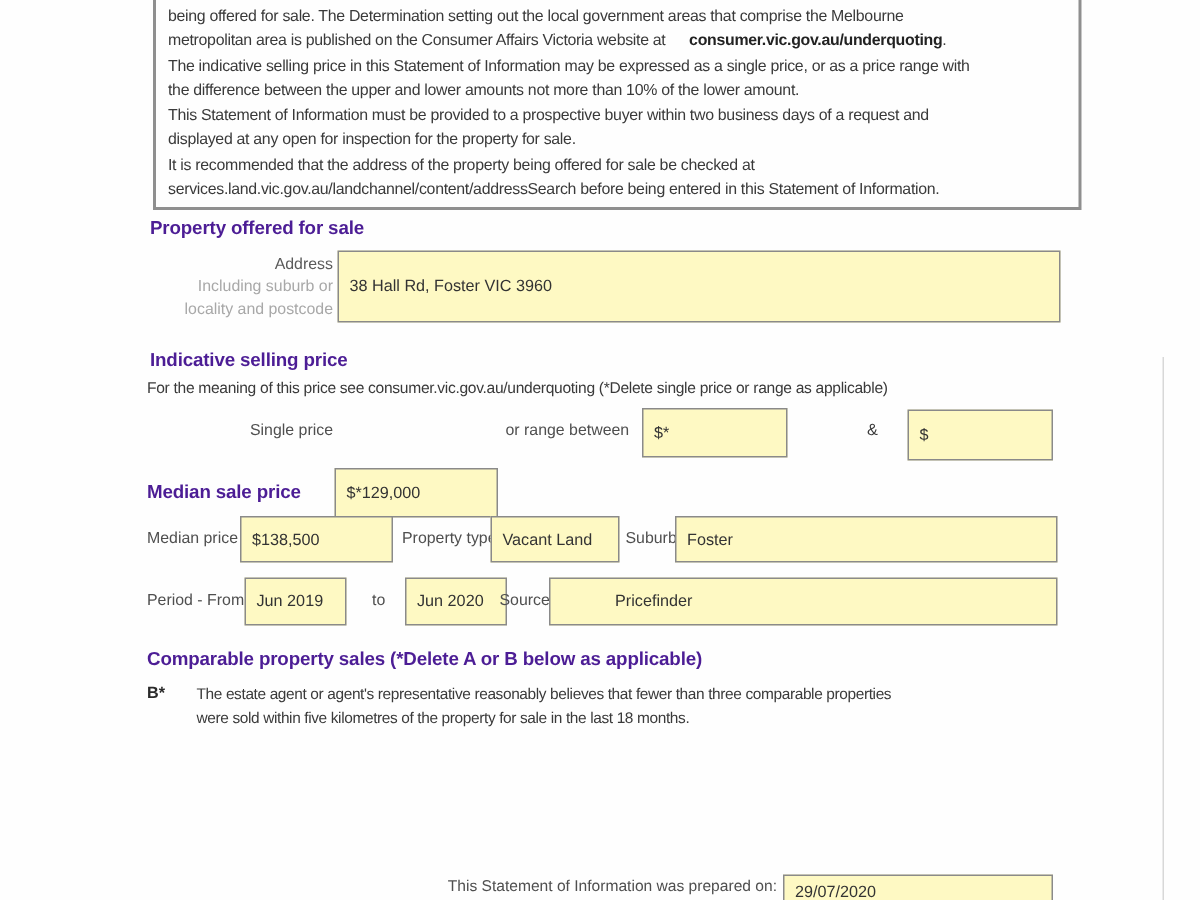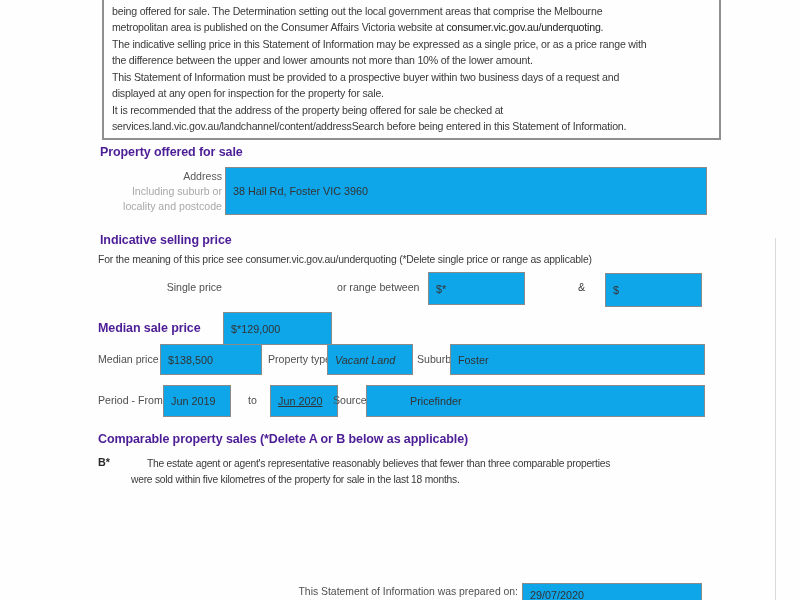--- a/index.html
+++ b/index.html
@@ -10,38 +10,38 @@
     color:#3f3f3f;
   }
   
   .notice-box{
     position:absolute;left:102px;top:-12px;width:601px;height:135px;
     border:2px solid #8f8f8f;background:#fefefe;
     padding:13px 6px 0 8px;
   }
   .nline{font-size:10.6px;line-height:16px;letter-spacing:-0.2px;white-space:nowrap;color:#3a3a3a;}
   .npara{margin:0 0 1px 0;}
-  .nbold{font-weight:normal;color:#222;}
+  .nbold{font-weight:bold;color:#222;margin-left:13px;}
   
   .h-section{
     position:absolute;font-size:12.5px;font-weight:bold;color:#4c1d95;
     letter-spacing:-0.1px;white-space:nowrap;
   }
   
   .lbl{position:absolute;font-size:10.6px;color:#4f4f4f;white-space:nowrap;}
   .lbl-right{text-align:right;}
   .sublbl{color:#a8a8a8;}
   .field{
-    position:absolute;border:1.5px solid #8a8a8a;background:#0ea5e9;
+    position:absolute;border:1.5px solid #8a8a8a;background:#fef9c3;
     box-sizing:border-box;
   }
   .field .val{
     position:absolute;left:7px;font-size:10.8px;color:#333;white-space:nowrap;
   }
-  .italic{font-style:italic;}
+  .italic{}
   .note{position:absolute;font-size:10.4px;color:#3a3a3a;white-space:nowrap;letter-spacing:-0.2px;}
   .amp{position:absolute;font-size:10.8px;color:#3a3a3a;}
   .bmark{position:absolute;font-size:10.8px;font-weight:bold;color:#2a2a2a;}
   .btext{
     position:absolute;font-size:10.3px;line-height:15.5px;color:#3a3a3a;
     letter-spacing:-0.25px;width:495px;
   }
   .page-edge{
     position:absolute;left:775px;top:238px;width:1px;height:362px;background:#d8d8d8;
   }
@@ -109,31 +109,31 @@
   <div class="field" style="left:450px;top:344px;width:255px;height:31px;">
     <span class="val" style="top:9px;">Foster</span>
   </div>
 
   <div class="lbl" style="left:98px;top:394px;">Period - From</div>
   <div class="field" style="left:163px;top:385px;width:68px;height:32px;">
     <span class="val" style="top:9px;">Jun 2019</span>
   </div>
   <div class="lbl" style="left:248px;top:394px;">to</div>
   <div class="field" style="left:270px;top:385px;width:68px;height:32px;">
-    <span class="val" style="top:9px;text-decoration:underline;">Jun 2020</span>
+    <span class="val" style="top:9px;">Jun 2020</span>
   </div>
   <div class="lbl" style="left:333px;top:394px;">Source</div>
   <div class="field" style="left:366px;top:385px;width:339px;height:32px;">
     <span class="val" style="top:9px;padding-left:36px;">Pricefinder</span>
   </div>
 
   <div class="h-section" style="left:98px;top:432px;">Comparable property sales (*Delete A or B below as applicable)</div>
   <div class="bmark" style="left:98px;top:456px;">B*</div>
   <div class="btext" style="left:131px;top:456px;">
-    <div style="white-space:nowrap;text-align:center;">The estate agent or agent's representative reasonably believes that fewer than three comparable properties</div>
+    <div style="white-space:nowrap;">The estate agent or agent's representative reasonably believes that fewer than three comparable properties</div>
     <div style="white-space:nowrap;">were sold within five kilometres of the property for sale in the last 18 months.</div>
   </div>
 
   <div class="lbl lbl-right" style="left:250px;top:586px;width:268px;font-size:10.4px;">This Statement of Information was prepared on:</div>
   <div class="field" style="left:522px;top:583px;width:180px;height:30px;">
     <span class="val" style="top:5px;">29/07/2020</span>
   </div>
 
   <div class="page-edge"></div>
 

